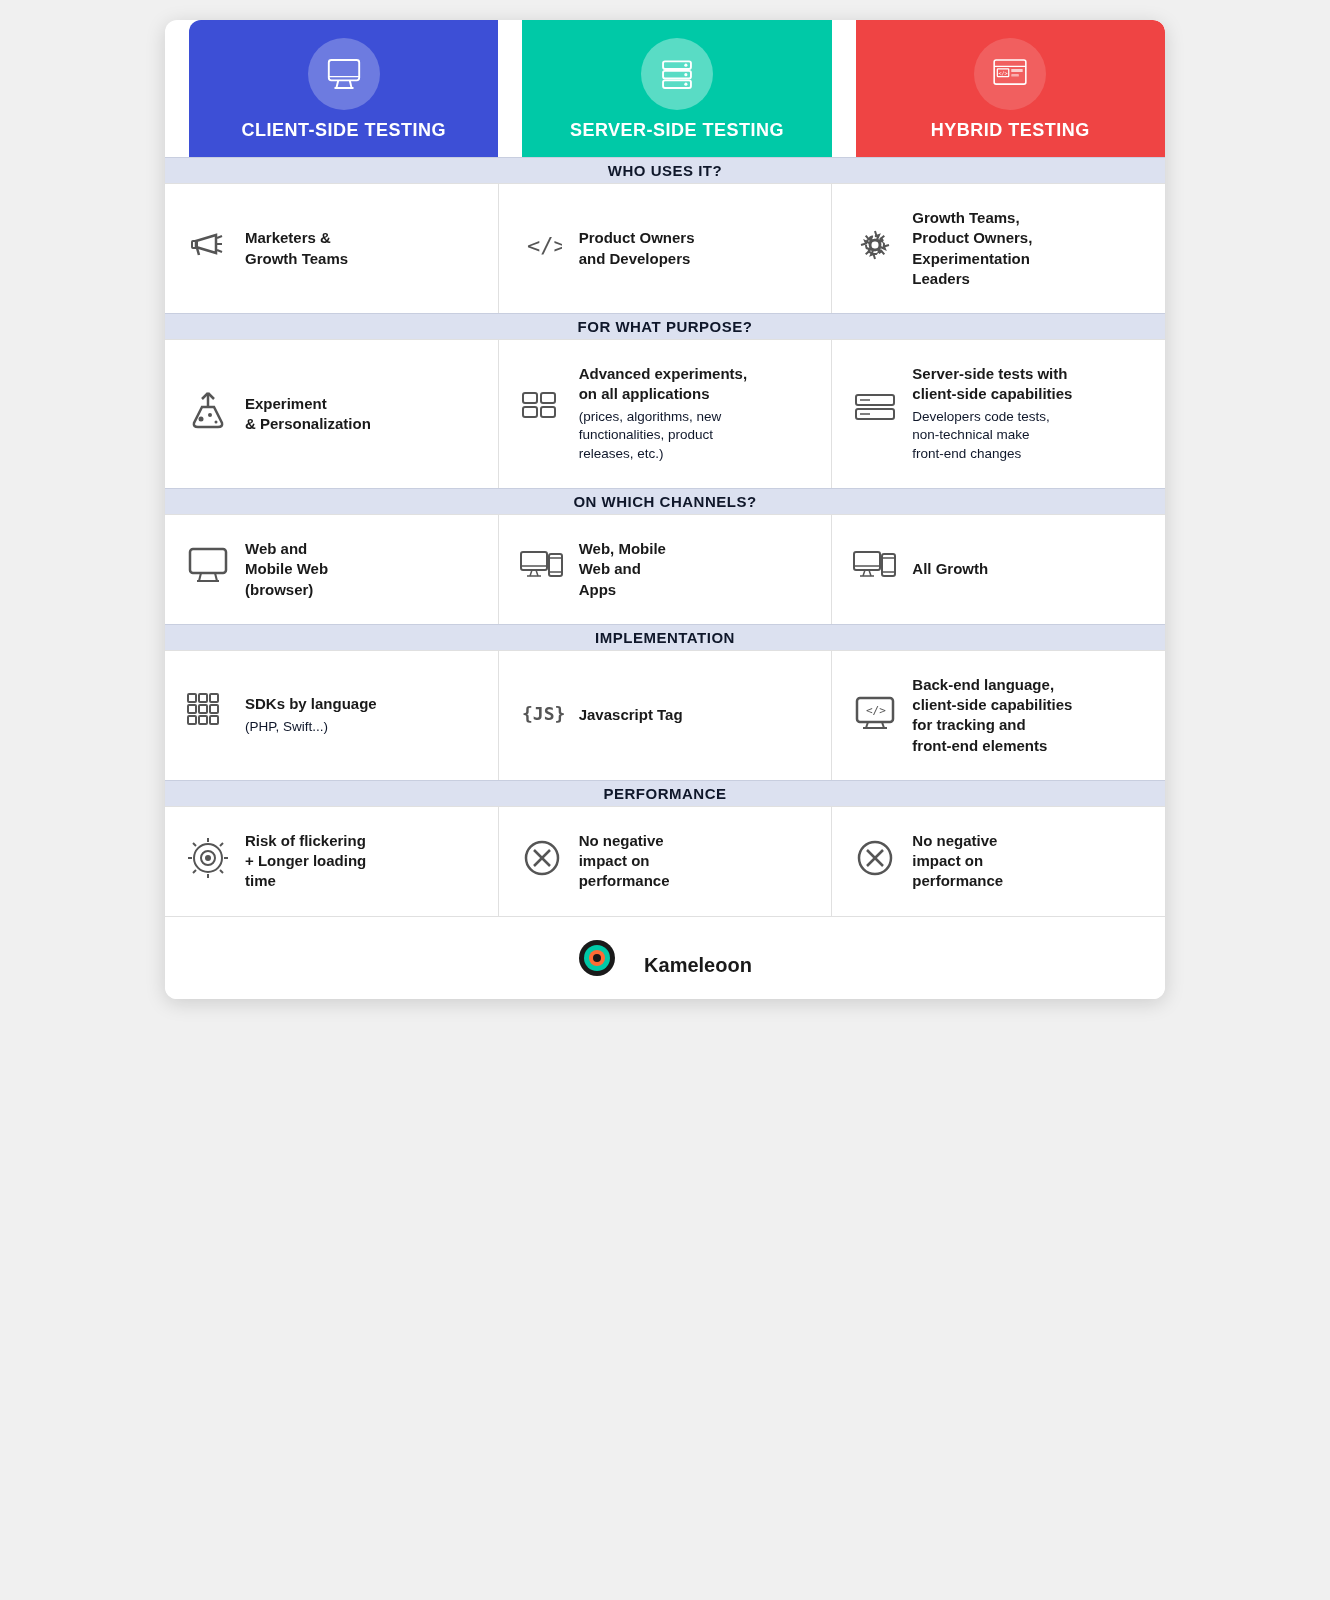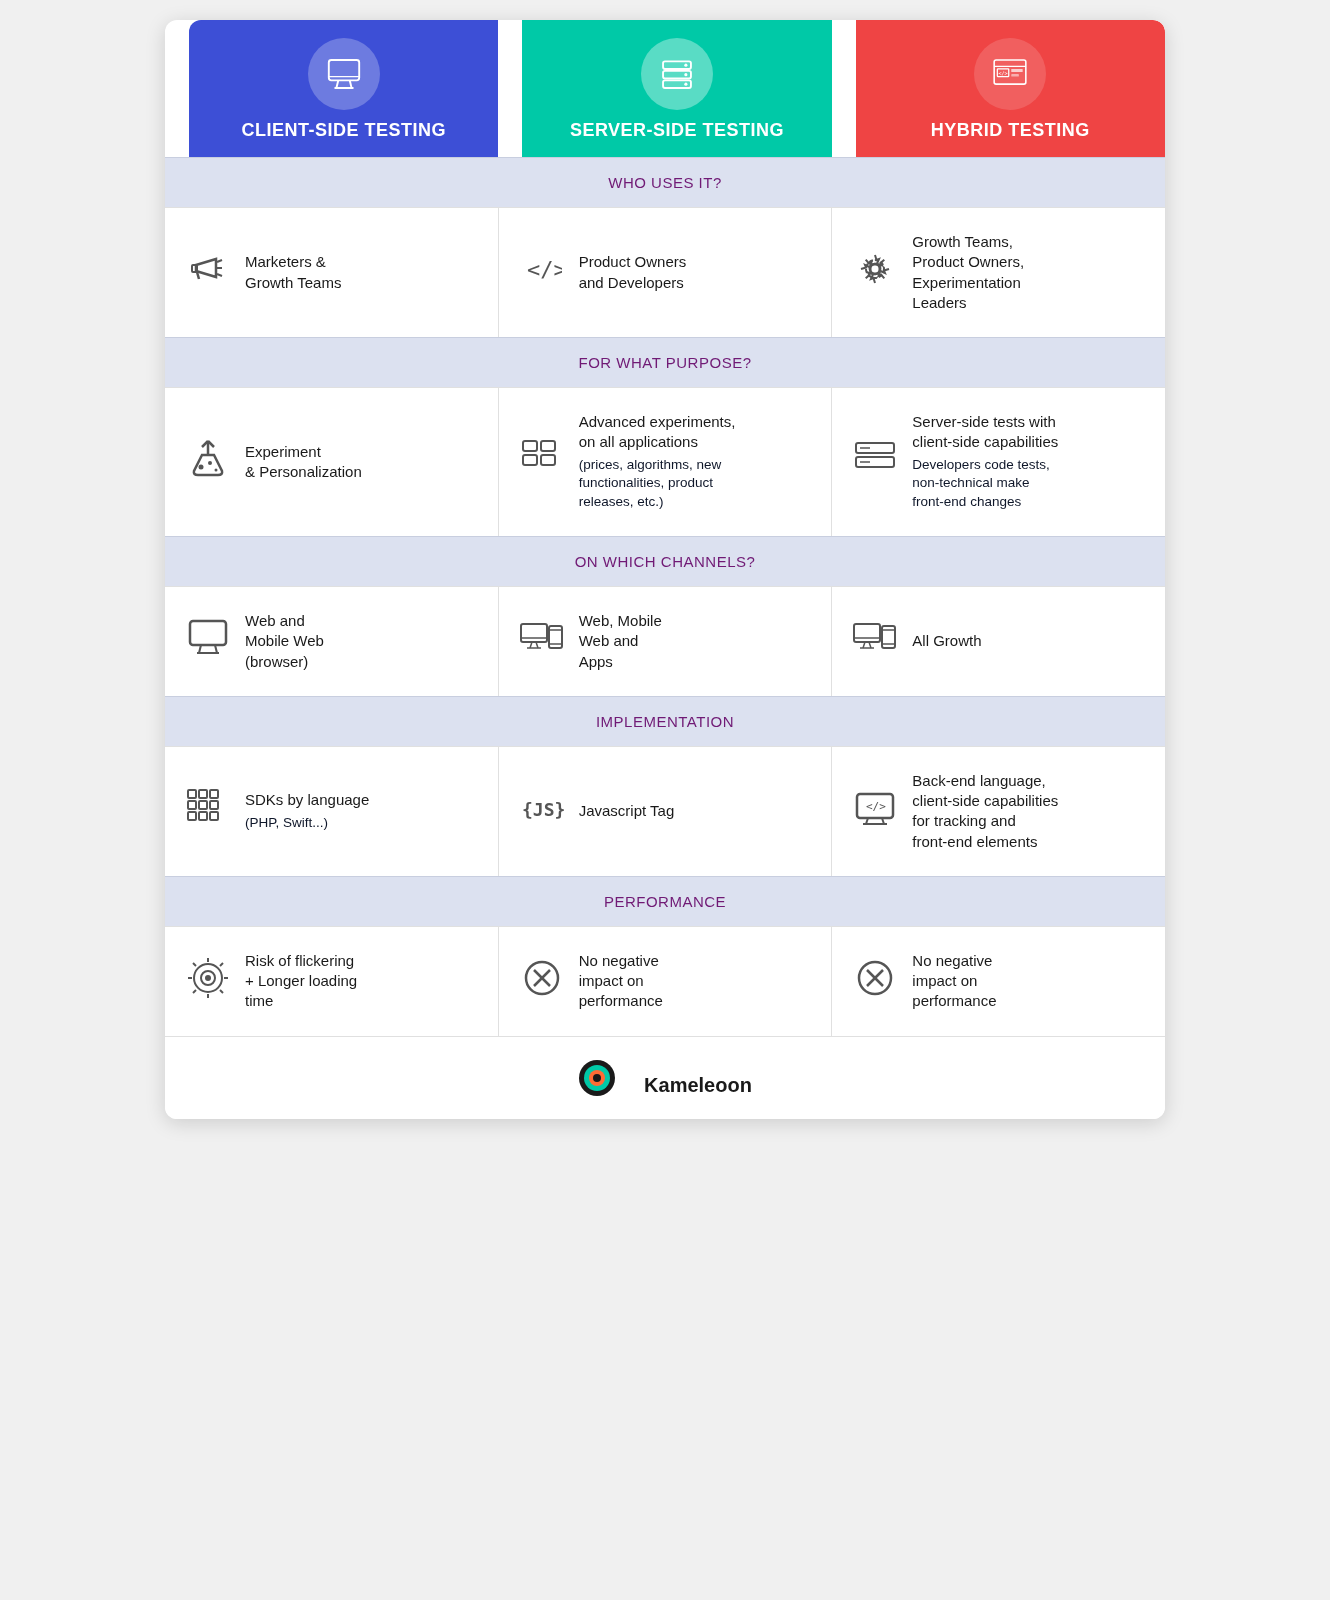--- a/index.html
+++ b/index.html
@@ -70,25 +70,25 @@
       font-weight: 900;
       text-align: center;
       letter-spacing: 0.5px;
       text-transform: uppercase;
     }
 
     
     .section-header {
       background: #dce1f0;
       text-align: center;
-      padding: 16px;
+      padding: 4px;
       font-size: 15px;
-      font-weight: 400;
+      font-weight: 700;
       letter-spacing: 0.5px;
-      color: #701a75;
+      color: #0f172a;
       border-top: 1px solid #c8cedf;
     }
 
     
     .content-row {
       display: flex;
       align-items: stretch;
       border-top: 1px solid #e0e0e0;
     }
     .content-cell {
@@ -106,21 +106,21 @@
       flex-shrink: 0;
       font-size: 28px;
       color: #555;
       width: 46px;
       text-align: center;
     }
     .cell-text {
       flex: 1;
     }
     .cell-text .bold {
-      font-weight: 400;
+      font-weight: 700;
       font-size: 15px;
       color: #1a1a1a;
       line-height: 1.35;
     }
     .cell-text .normal {
       font-weight: 400;
       font-size: 13.5px;
       color: #0f172a;
       line-height: 1.4;
       margin-top: 3px;

